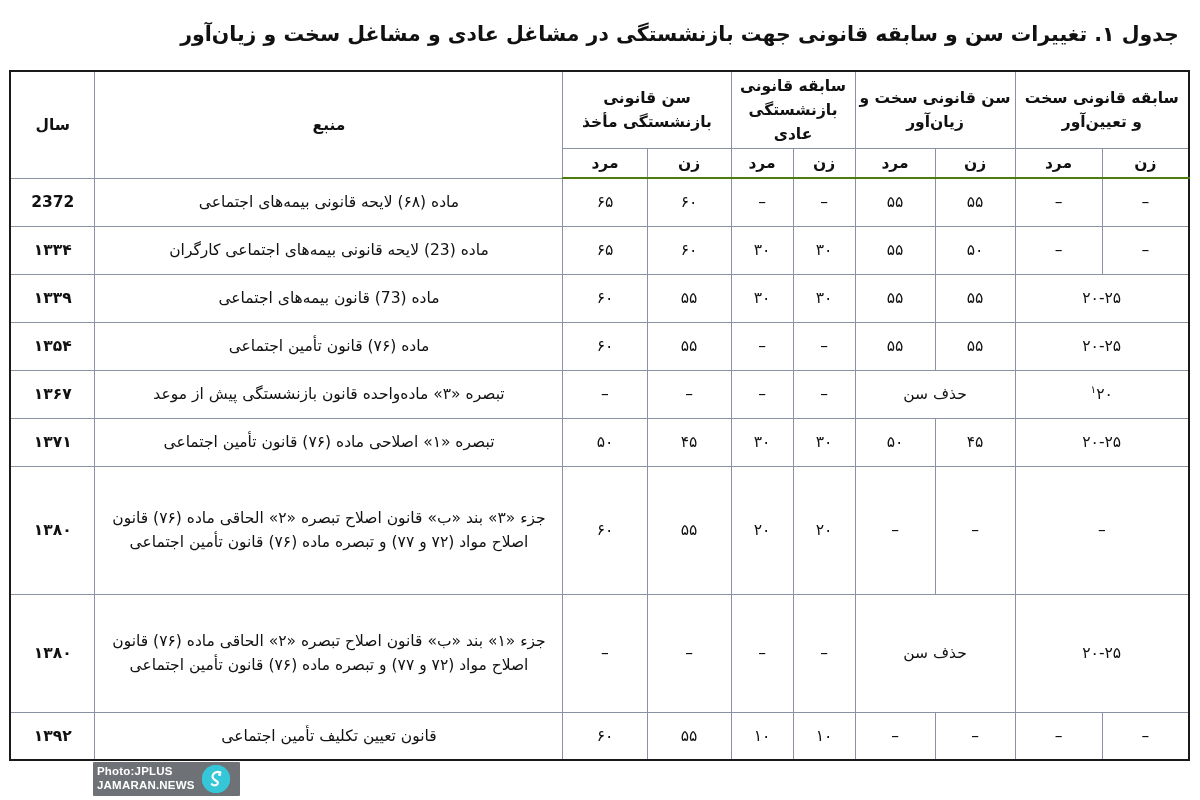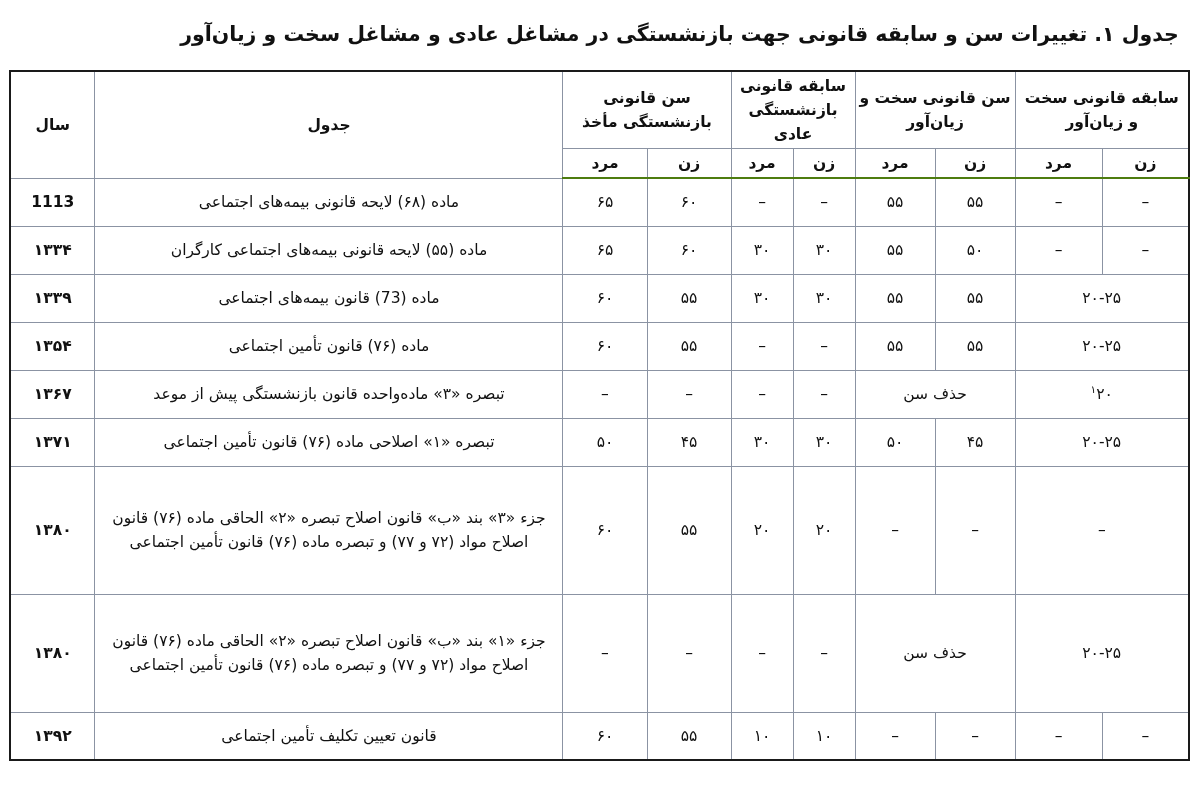--- a/index.html
+++ b/index.html
@@ -119,25 +119,25 @@
         <col style="width:80px">
       <col style="width:62px">
         <col style="width:62px">
       <col style="width:84px">
         <col style="width:84px">
       <col style="width:468px">
       <col style="width:85px">
     </colgroup>
     <thead>
       <tr class="grp">
-        <th colspan="2">سابقه قانونی سخت و زیان‌آور</th>
+        <th colspan="2">سابقه قانونی سخت و تعیین‌آور</th>
         <th colspan="2">سن قانونی سخت و زیان‌آور</th>
         <th colspan="2">سابقه قانونی بازنشستگی عادی</th>
         <th colspan="2">سن قانونی بازنشستگی مأخذ</th>
-        <th rowspan="2">جدول</th>
+        <th rowspan="2">منبع</th>
         <th rowspan="2">سال</th>
       </tr>
       <tr class="sub">
         <th>زن</th>
         <th>مرد</th>
         <th>زن</th>
         <th>مرد</th>
         <th>زن</th>
         <th>مرد</th>
         <th>زن</th>
@@ -148,32 +148,32 @@
         <tr style="height: 48px;">
           <td class="dash">–</td>
           <td class="dash">–</td>
           <td class="dash">۵۵</td>
           <td class="dash">۵۵</td>
           <td class="dash">–</td>
           <td class="dash">–</td>
           <td class="dash">۶۰</td>
           <td class="dash">۶۵</td>
           <td class="src">ماده (۶۸) لایحه قانونی بیمه‌های اجتماعی</td>
-          <td class="year">1113</td>
+          <td class="year">2372</td>
         </tr>
         <tr style="height: 48px;">
           <td class="dash">–</td>
           <td class="dash">–</td>
           <td class="dash">۵۰</td>
           <td class="dash">۵۵</td>
           <td class="dash">۳۰</td>
           <td class="dash">۳۰</td>
           <td class="dash">۶۰</td>
           <td class="dash">۶۵</td>
-          <td class="src">ماده (۵۵) لایحه قانونی بیمه‌های اجتماعی کارگران</td>
+          <td class="src">ماده (23) لایحه قانونی بیمه‌های اجتماعی کارگران</td>
           <td class="year">۱۳۳۴</td>
         </tr>
         <tr style="height: 48px;">
           <td colspan="2" class="dash">۲۰-۲۵</td>
           <td class="dash">۵۵</td>
           <td class="dash">۵۵</td>
           <td class="dash">۳۰</td>
           <td class="dash">۳۰</td>
           <td class="dash">۵۵</td>
           <td class="dash">۶۰</td>
@@ -242,14 +242,27 @@
           <td class="dash">۱۰</td>
           <td class="dash">۵۵</td>
           <td class="dash">۶۰</td>
           <td class="src">قانون تعیین تکلیف تأمین اجتماعی</td>
           <td class="year">۱۳۹۲</td>
         </tr>
       </tbody>
   </table>
 
 
+  <div class="watermark">
+    <span class="wm-logo">
+      <svg width="28" height="28" viewBox="0 0 28 28" aria-hidden="true">
+        <circle cx="14" cy="14" r="14" fill="#35c6d8"></circle>
+        <path d="M18.5 7.5c-3.5-1.6-7.6.3-8 3.6-.35 2.9 2.6 3.9 4.3 5.1 1.6 1.1 1.3 3.2-.6 3.9-1.5.55-3.3.1-4.4-.9" fill="none" stroke="#ffffff" stroke-width="2.1" stroke-linecap="round"></path>
+        <circle cx="17.6" cy="9.4" r="1.5" fill="#ffffff"></circle>
+      </svg>
+    </span>
+    <span class="wm-text">
+      <span>Photo:JPLUS</span>
+      <span>JAMARAN.NEWS</span>
+    </span>
+  </div>
 
 </div>
 
 </body></html>

